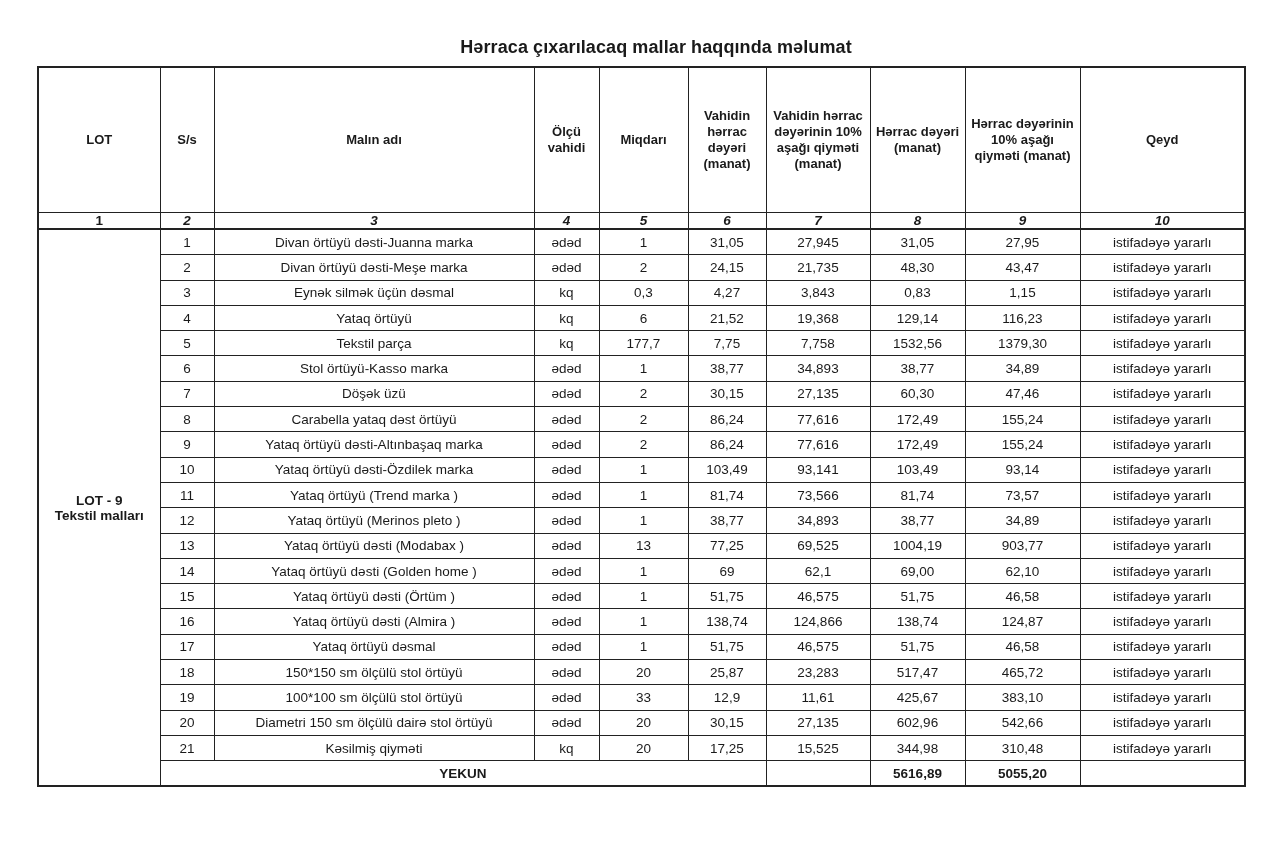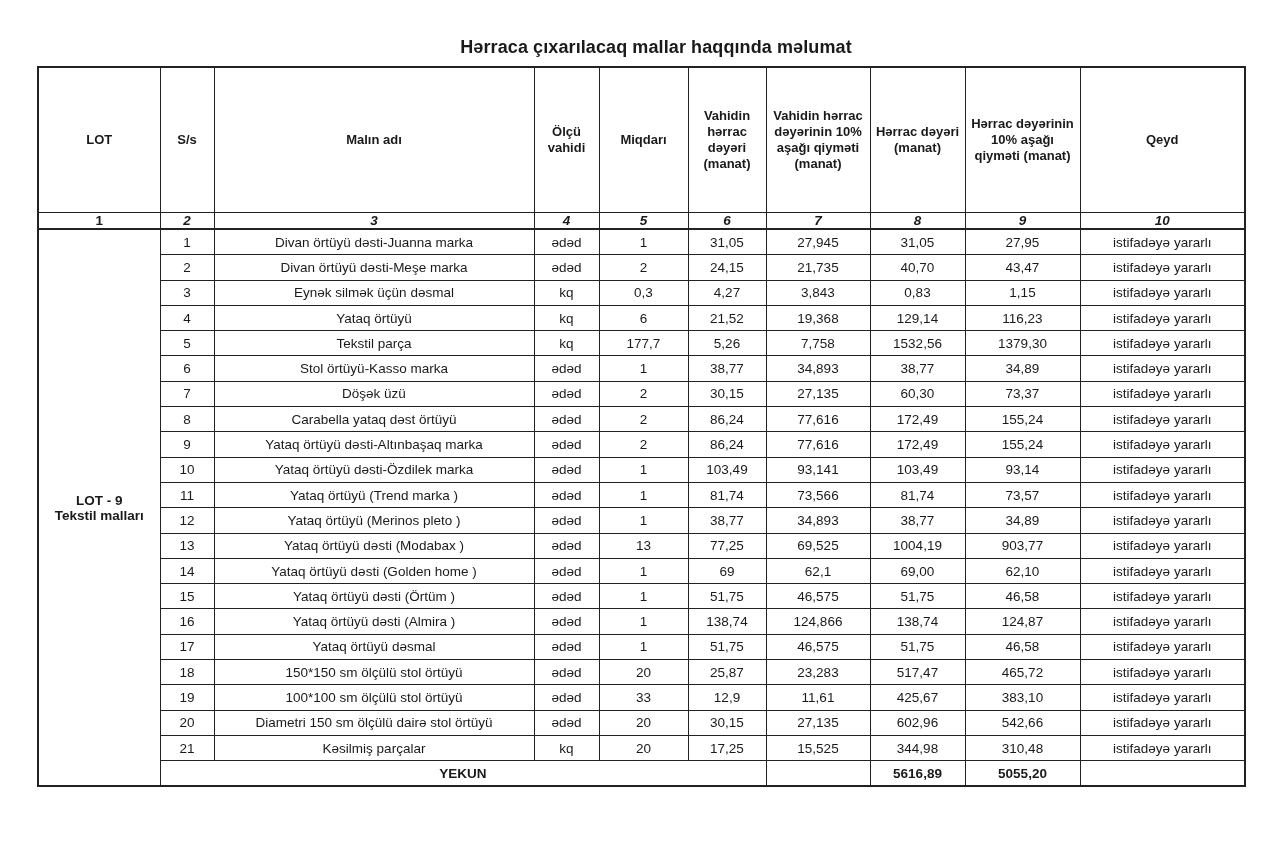--- a/index.html
+++ b/index.html
@@ -92,21 +92,21 @@
     <td class="remark">istifadəyə yararlı</td>
   </tr>
 
   <tr class="row">
     <td>2</td>
     <td class="name">Divan örtüyü dəsti-Meşe marka</td>
     <td>ədəd</td>
     <td>2</td>
     <td>24,15</td>
     <td>21,735</td>
-    <td>40,70</td>
+    <td>48,30</td>
     <td>43,47</td>
     <td class="remark">istifadəyə yararlı</td>
   </tr>
 
   <tr class="row">
     <td>3</td>
     <td class="name">Eynək silmək üçün dəsmal</td>
     <td>kq</td>
     <td>0,3</td>
     <td>4,27</td>
@@ -126,21 +126,21 @@
     <td>129,14</td>
     <td>116,23</td>
     <td class="remark">istifadəyə yararlı</td>
   </tr>
 
   <tr class="row">
     <td>5</td>
     <td class="name">Tekstil parça</td>
     <td>kq</td>
     <td>177,7</td>
-    <td>5,26</td>
+    <td>7,75</td>
     <td>7,758</td>
     <td>1532,56</td>
     <td>1379,30</td>
     <td class="remark">istifadəyə yararlı</td>
   </tr>
 
   <tr class="row">
     <td>6</td>
     <td class="name">Stol örtüyü-Kasso marka</td>
     <td>ədəd</td>
@@ -153,21 +153,21 @@
   </tr>
 
   <tr class="row">
     <td>7</td>
     <td class="name">Döşək üzü</td>
     <td>ədəd</td>
     <td>2</td>
     <td>30,15</td>
     <td>27,135</td>
     <td>60,30</td>
-    <td>73,37</td>
+    <td>47,46</td>
     <td class="remark">istifadəyə yararlı</td>
   </tr>
 
   <tr class="row">
     <td>8</td>
     <td class="name">Carabella yataq dəst örtüyü</td>
     <td>ədəd</td>
     <td>2</td>
     <td>86,24</td>
     <td>77,616</td>
@@ -315,21 +315,21 @@
     <td>20</td>
     <td>30,15</td>
     <td>27,135</td>
     <td>602,96</td>
     <td>542,66</td>
     <td class="remark">istifadəyə yararlı</td>
   </tr>
 
   <tr class="row">
     <td>21</td>
-    <td class="name">Kəsilmiş parçalar</td>
+    <td class="name">Kəsilmiş qiyməti</td>
     <td>kq</td>
     <td>20</td>
     <td>17,25</td>
     <td>15,525</td>
     <td>344,98</td>
     <td>310,48</td>
     <td class="remark">istifadəyə yararlı</td>
   </tr>
 
   <tr class="total">

